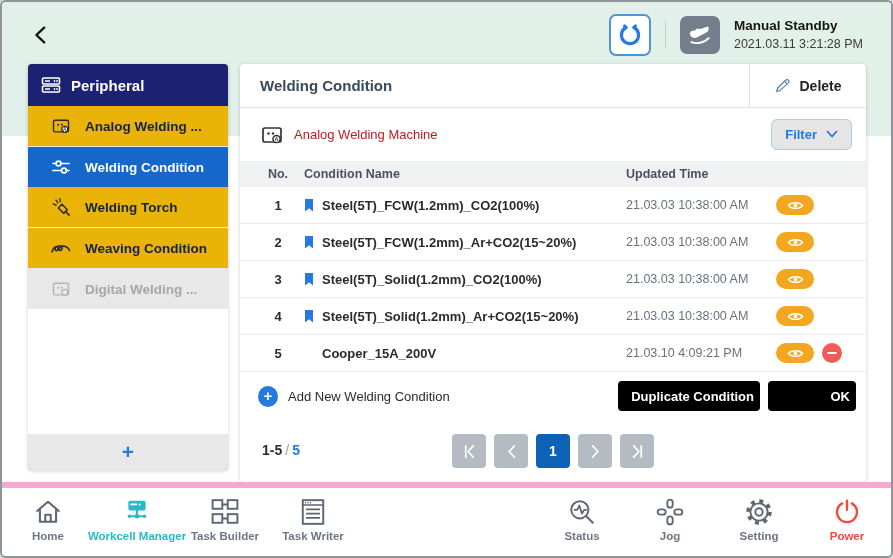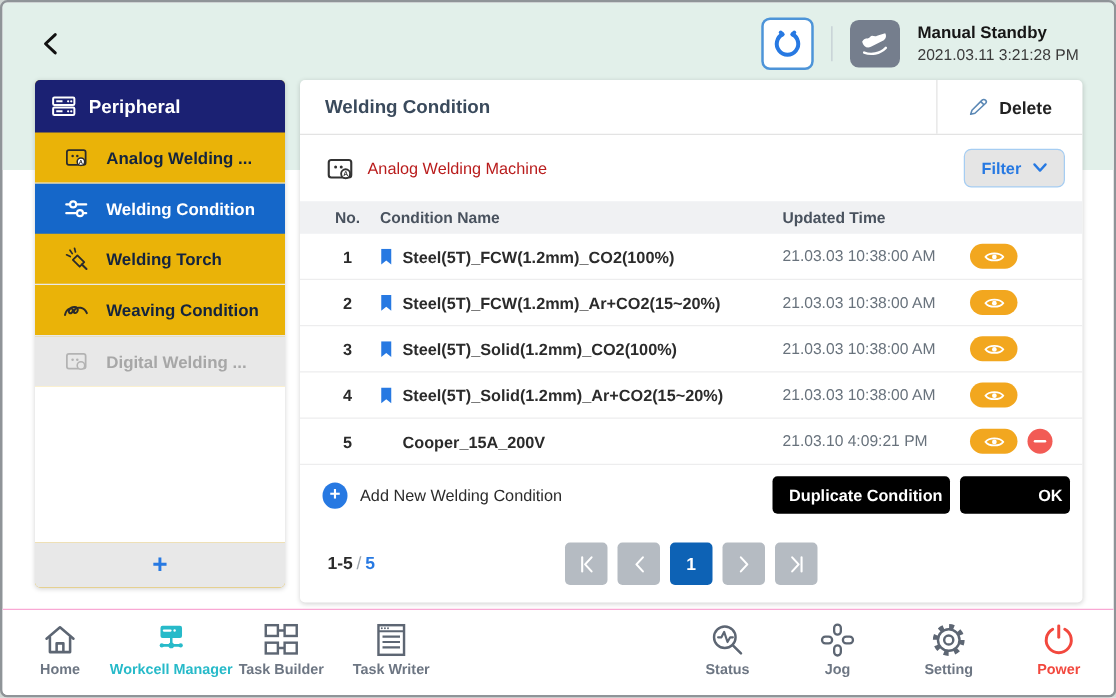--- a/index.html
+++ b/index.html
@@ -81,21 +81,21 @@
   .m-pag{flex:1;position:relative;}
   .pag-range{position:absolute;left:22px;top:22px;font-size:14px;font-weight:bold;color:#2b2b2b;}
   .pag-range .sep{color:#9aa2aa;font-weight:normal;margin:0 3px;}
   .pag-range .total{color:var(--accent,#2779e2);}
   .pag-btns{position:absolute;left:0;right:0;top:14px;display:flex;justify-content:center;gap:8px;}
   .pg{width:34px;height:34px;border-radius:4px;background:#b5bbc2;border:none;display:flex;
       align-items:center;justify-content:center;cursor:pointer;color:#fff;font-family:inherit;}
   .pg.active{background:var(--pageblue,#0d62b5);font-size:14px;font-weight:bold;}
 
   
-  .nav{position:absolute;left:0;right:0;bottom:0;height:68px;background:#fff;border-top:1px solid #f9a8d4;text-decoration:underline;}
+  .nav{position:absolute;left:0;right:0;bottom:0;height:68px;background:#fff;border-top:6px solid #f9a8d4;text-decoration:underline;}
   .nav-item{position:absolute;top:7px;width:110px;text-align:center;cursor:pointer;}
   .nav-ic{height:33px;display:flex;align-items:center;justify-content:center;}
   .nav-label{font-size:11.5px;font-weight:bold;color:#6d7683;margin-top:2px;white-space:nowrap;}
   .nav-item.active .nav-label{color:var(--teal,#27bac9);}
   .nav-item.power .nav-label{color:var(--power,#f2483e);}
 </style>
 </head>
 <body>
 
 <div class="frame">

